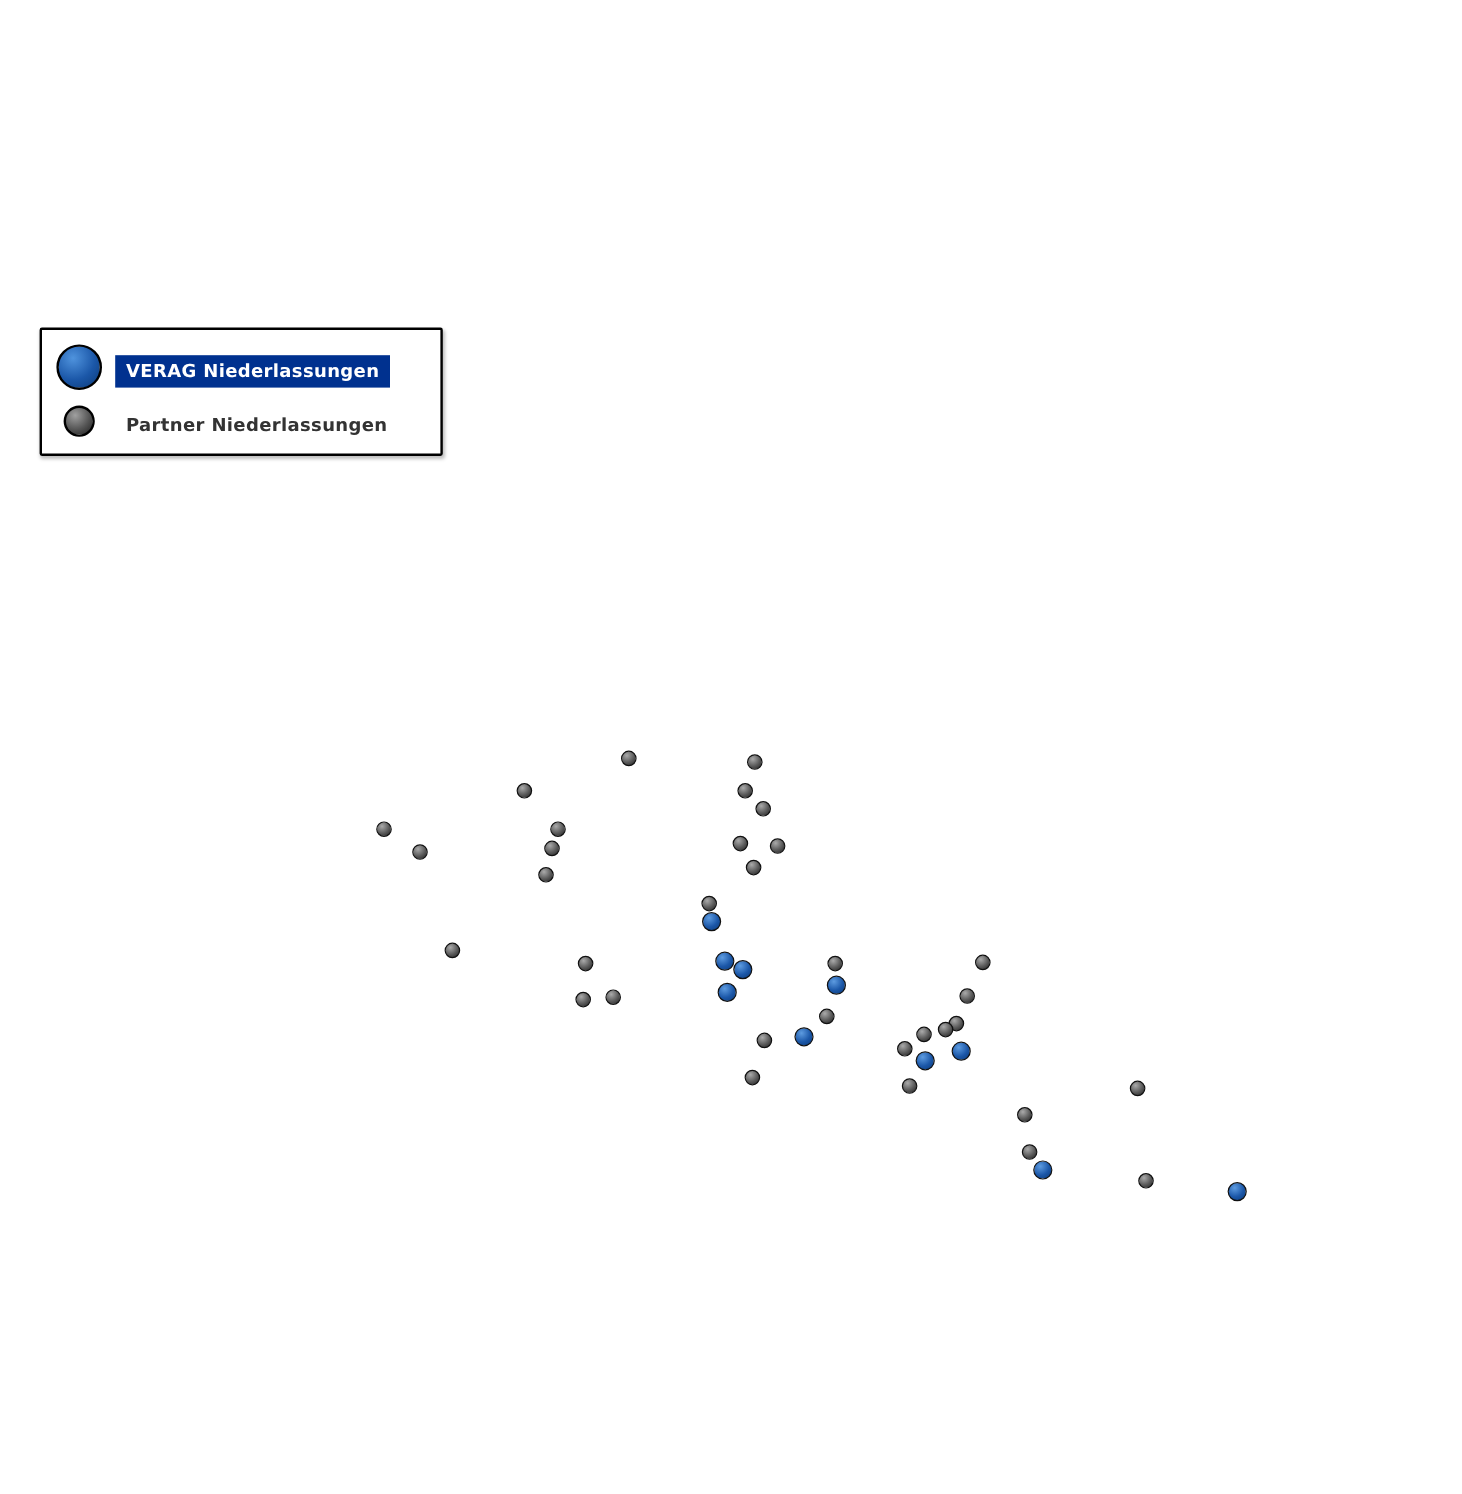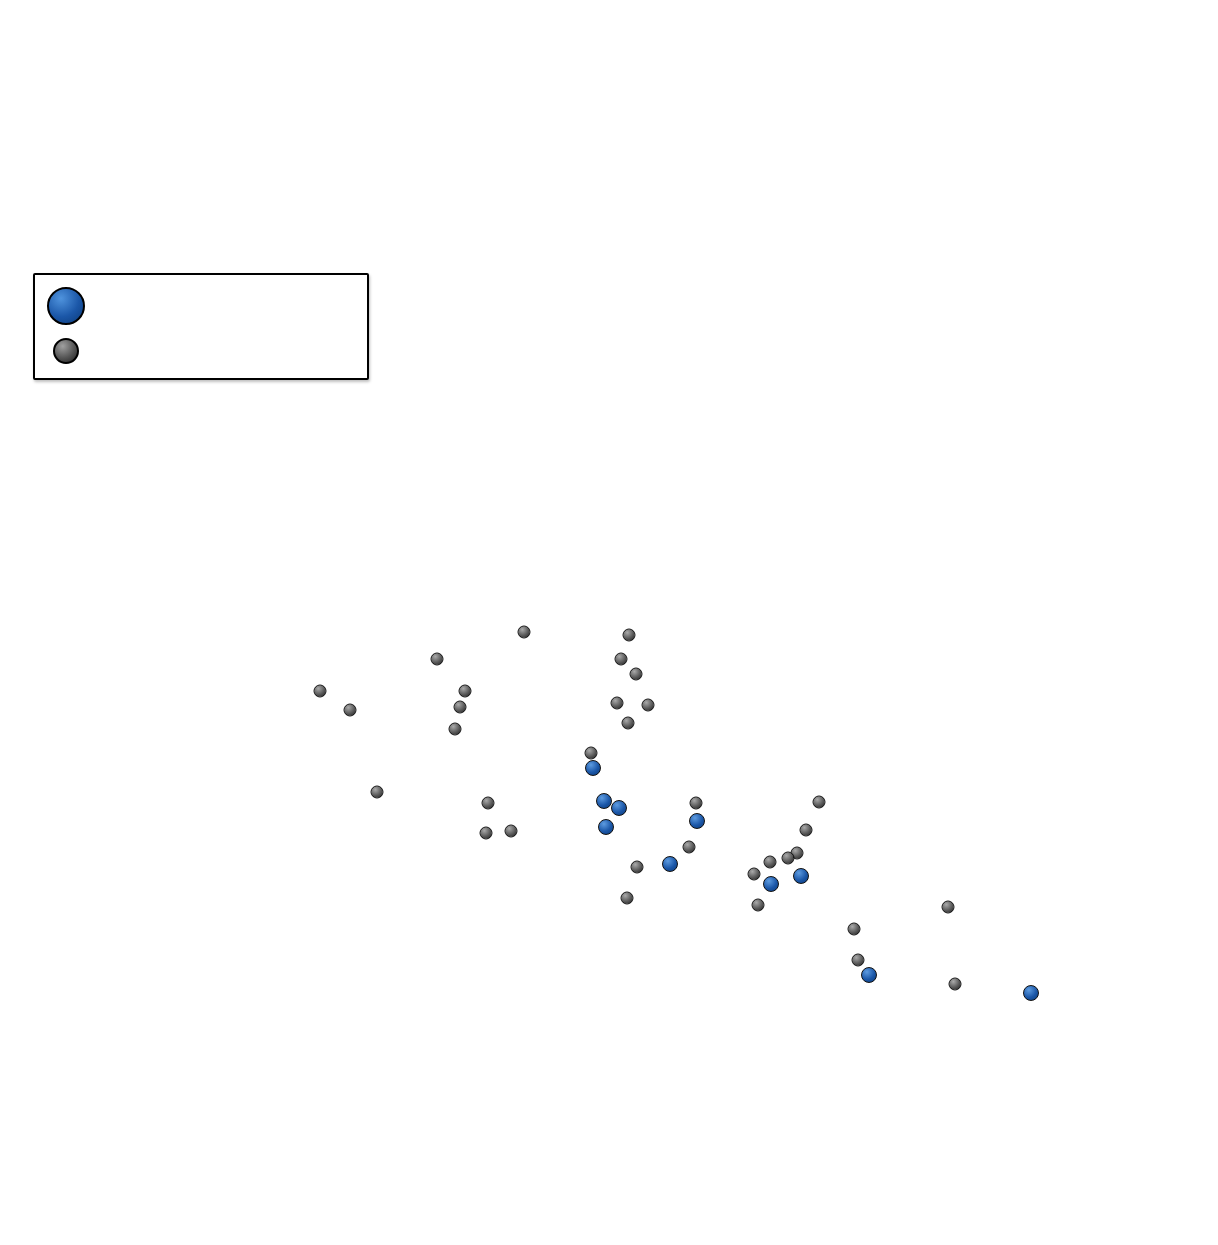--- a/index.html
+++ b/index.html
@@ -145,14 +145,16 @@
     <div class="marker verag" style="left: 697px; top: 821px;"></div>
     <div class="marker verag" style="left: 670px; top: 864px;"></div>
     <div class="marker verag" style="left: 801px; top: 876px;"></div>
     <div class="marker verag" style="left: 771px; top: 884px;"></div>
     <div class="marker verag" style="left: 869px; top: 975px;"></div>
     <div class="marker verag" style="left: 1031px; top: 993px;"></div>
   </div>
 
 <div class="legend">
   <div class="legend-circle verag"></div>
+  <div class="legend-label-verag">VERAG Niederlassungen</div>
   <div class="legend-circle partner"></div>
+  <div class="legend-label-partner">Partner Niederlassungen</div>
 </div>
 
 </body></html>

